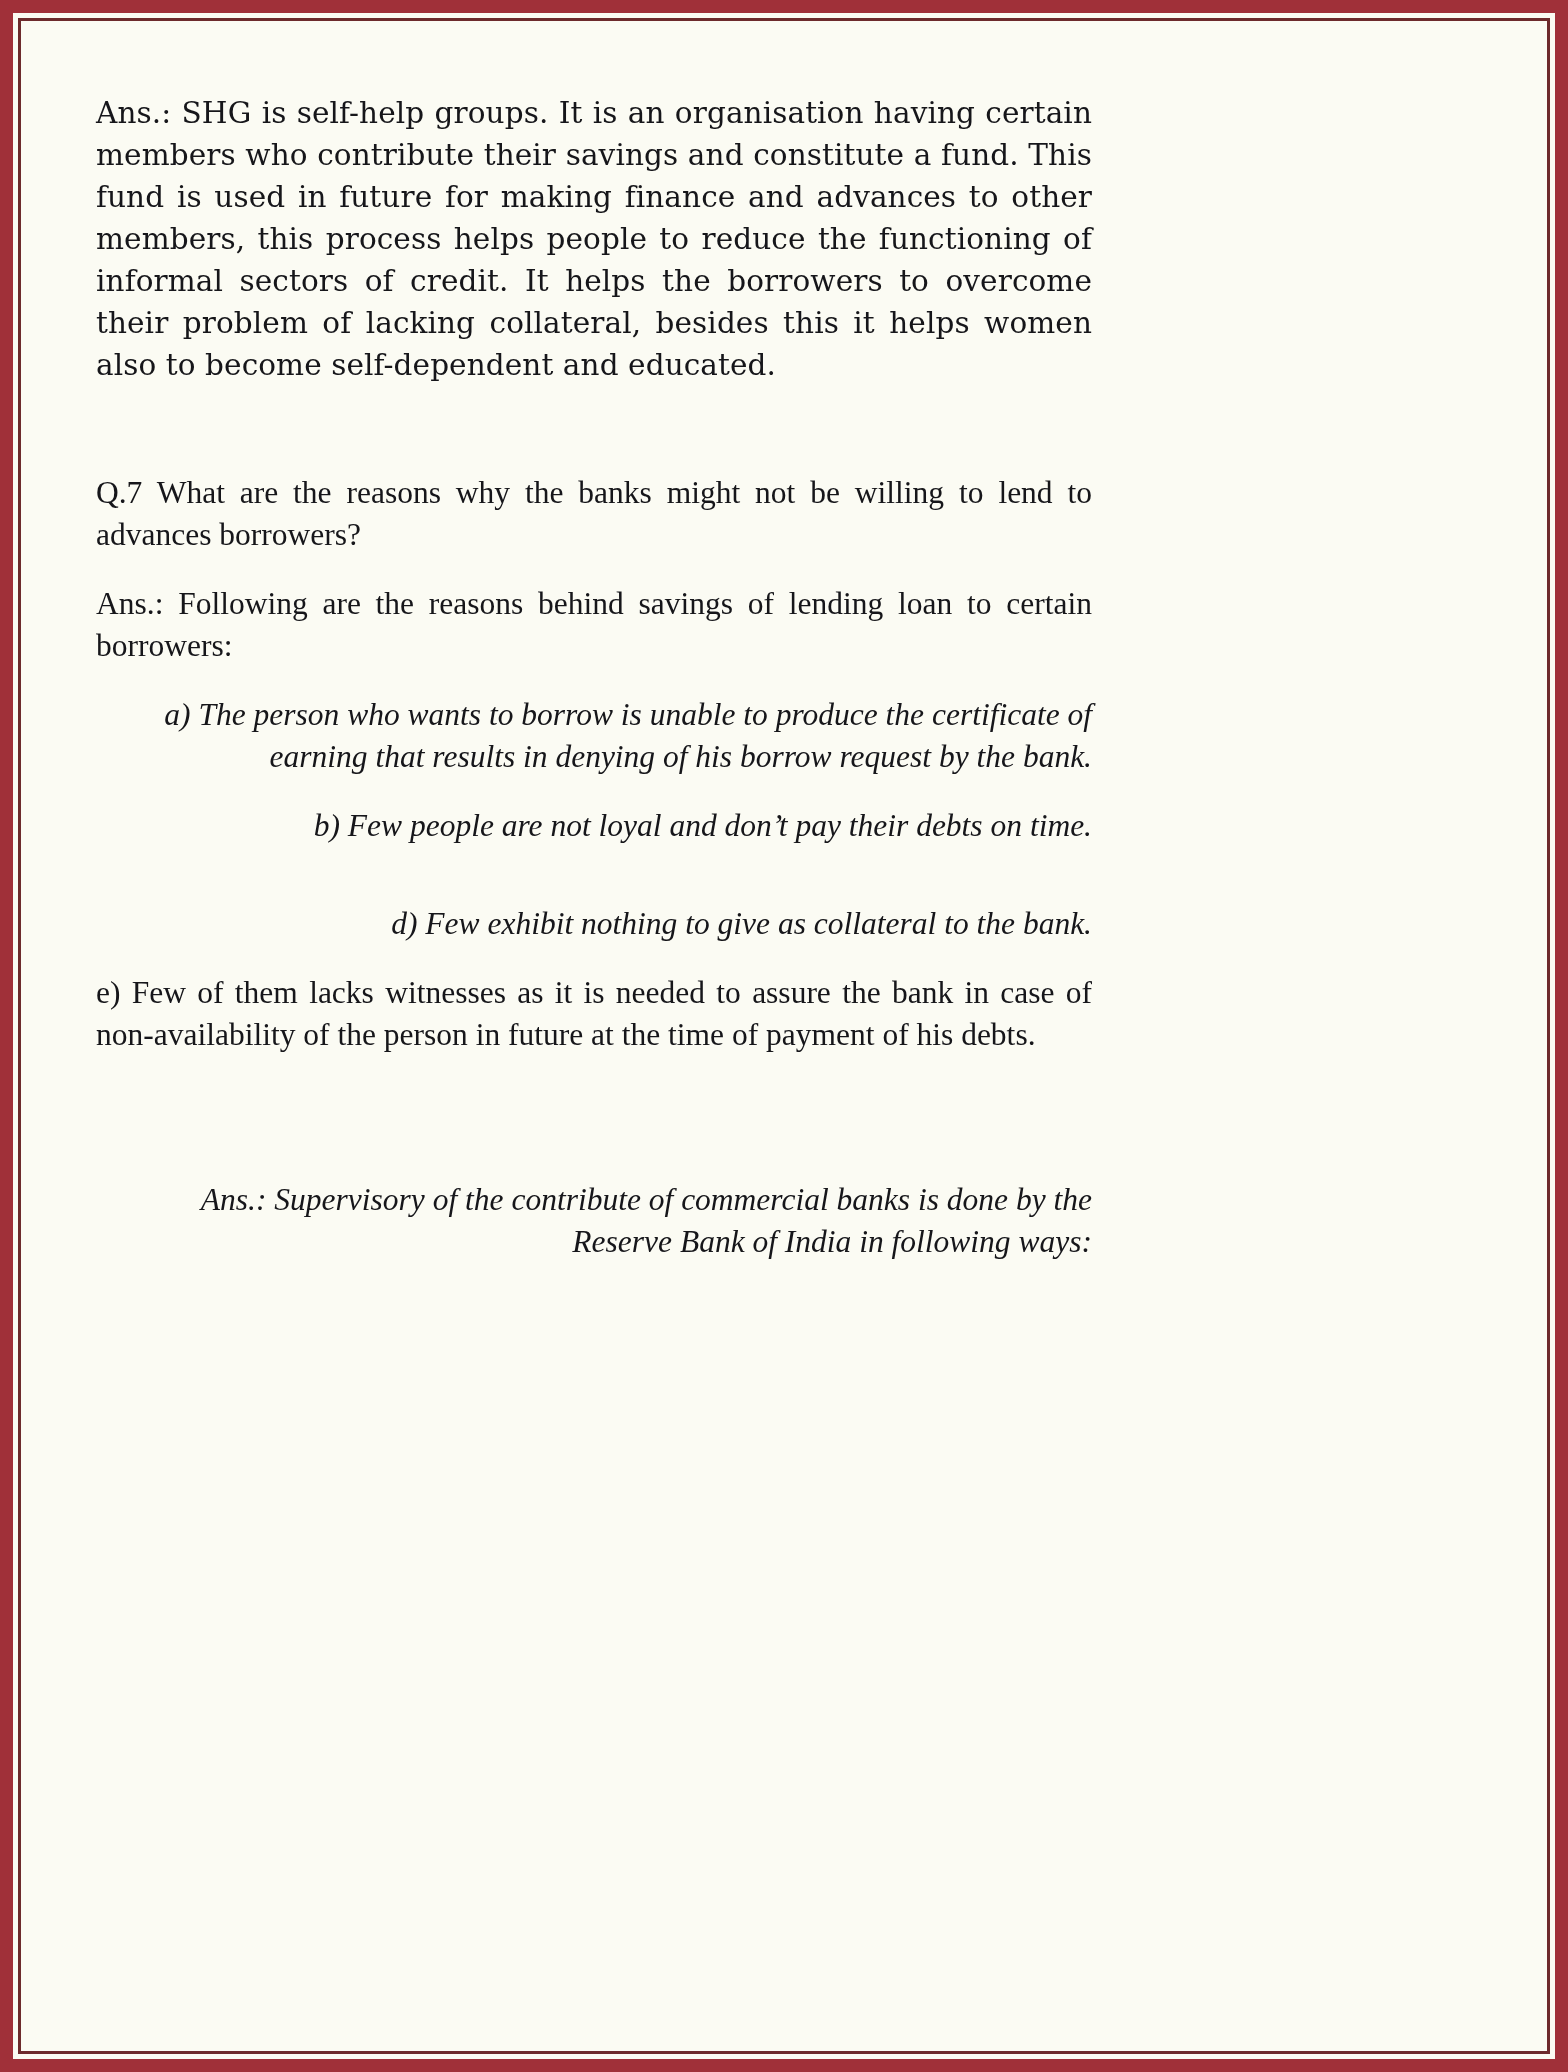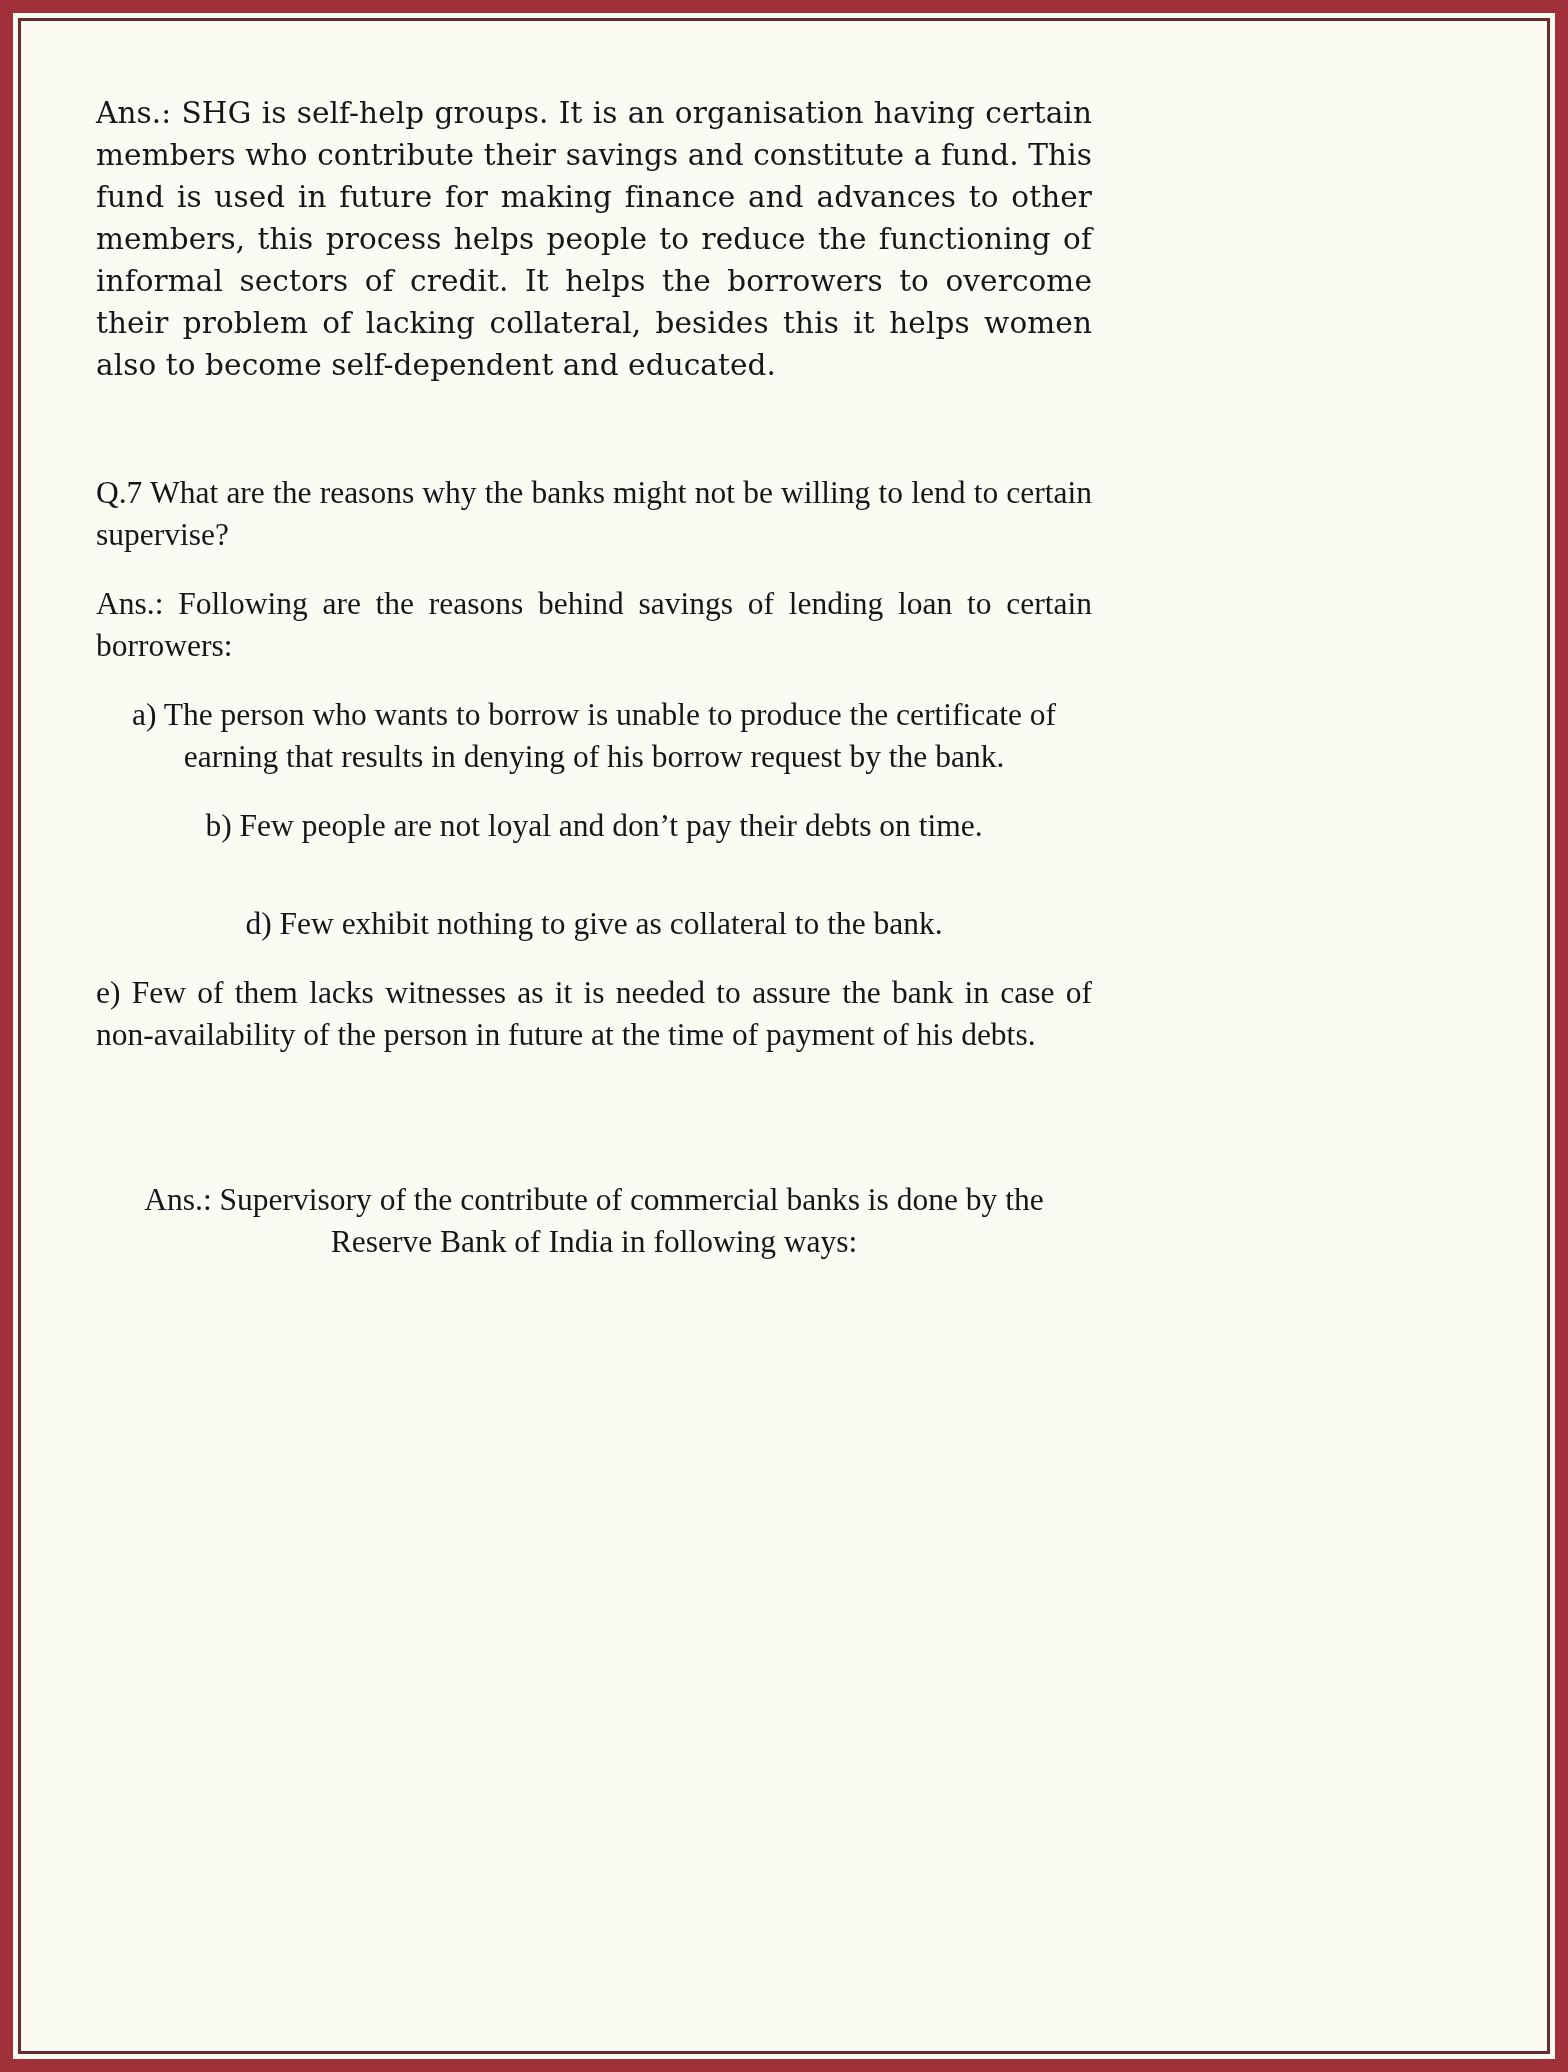--- a/index.html
+++ b/index.html
@@ -62,42 +62,43 @@
   }
 
   
   p.para.block-serif {
     font-family: "DejaVu Serif", "Liberation Serif", serif;
     font-size: 29.5px;
     line-height: 42px;
     letter-spacing: 0.1px;
   }
   p.para.flush {
-    text-align: center;
+    text-align: right;
+    font-style: italic;
   }
 
   .gap-lg { height: 86px; }
   .gap-md { height: 28px; }
   .gap-xl { height: 96px; }
 </style>
 </head>
 <body>
 
 <div class="page-frame">
   <div class="page-frame-inner"></div>
 </div>
 
 <div class="sheet">
   <div class="content">
 
     <p class="para block-serif">Ans.:   SHG is self-help groups. It is an organisation having certain members who contribute their savings and constitute a fund. This fund is used in future for making finance and advances to other members, this process helps people to reduce the functioning of informal sectors of credit. It helps the borrowers to overcome their problem of lacking collateral, besides this it helps women also to become self-dependent and educated.</p>
 
     <div class="gap-lg"></div>
 
-    <p class="para">Q.7  What are the reasons why the banks might not be willing to lend to certain supervise?</p>
+    <p class="para">Q.7  What are the reasons why the banks might not be willing to lend to advances borrowers?</p>
 
     <div class="gap-md"></div>
 
     <p class="para">Ans.:  Following are the reasons behind savings of lending loan to certain borrowers:</p>
 
     <div class="gap-md"></div>
 
     <p class="para flush">a) The person who wants to borrow is unable to produce the certificate of earning that results in denying of his borrow request by the bank.</p>
 
     <div class="gap-md"></div>

